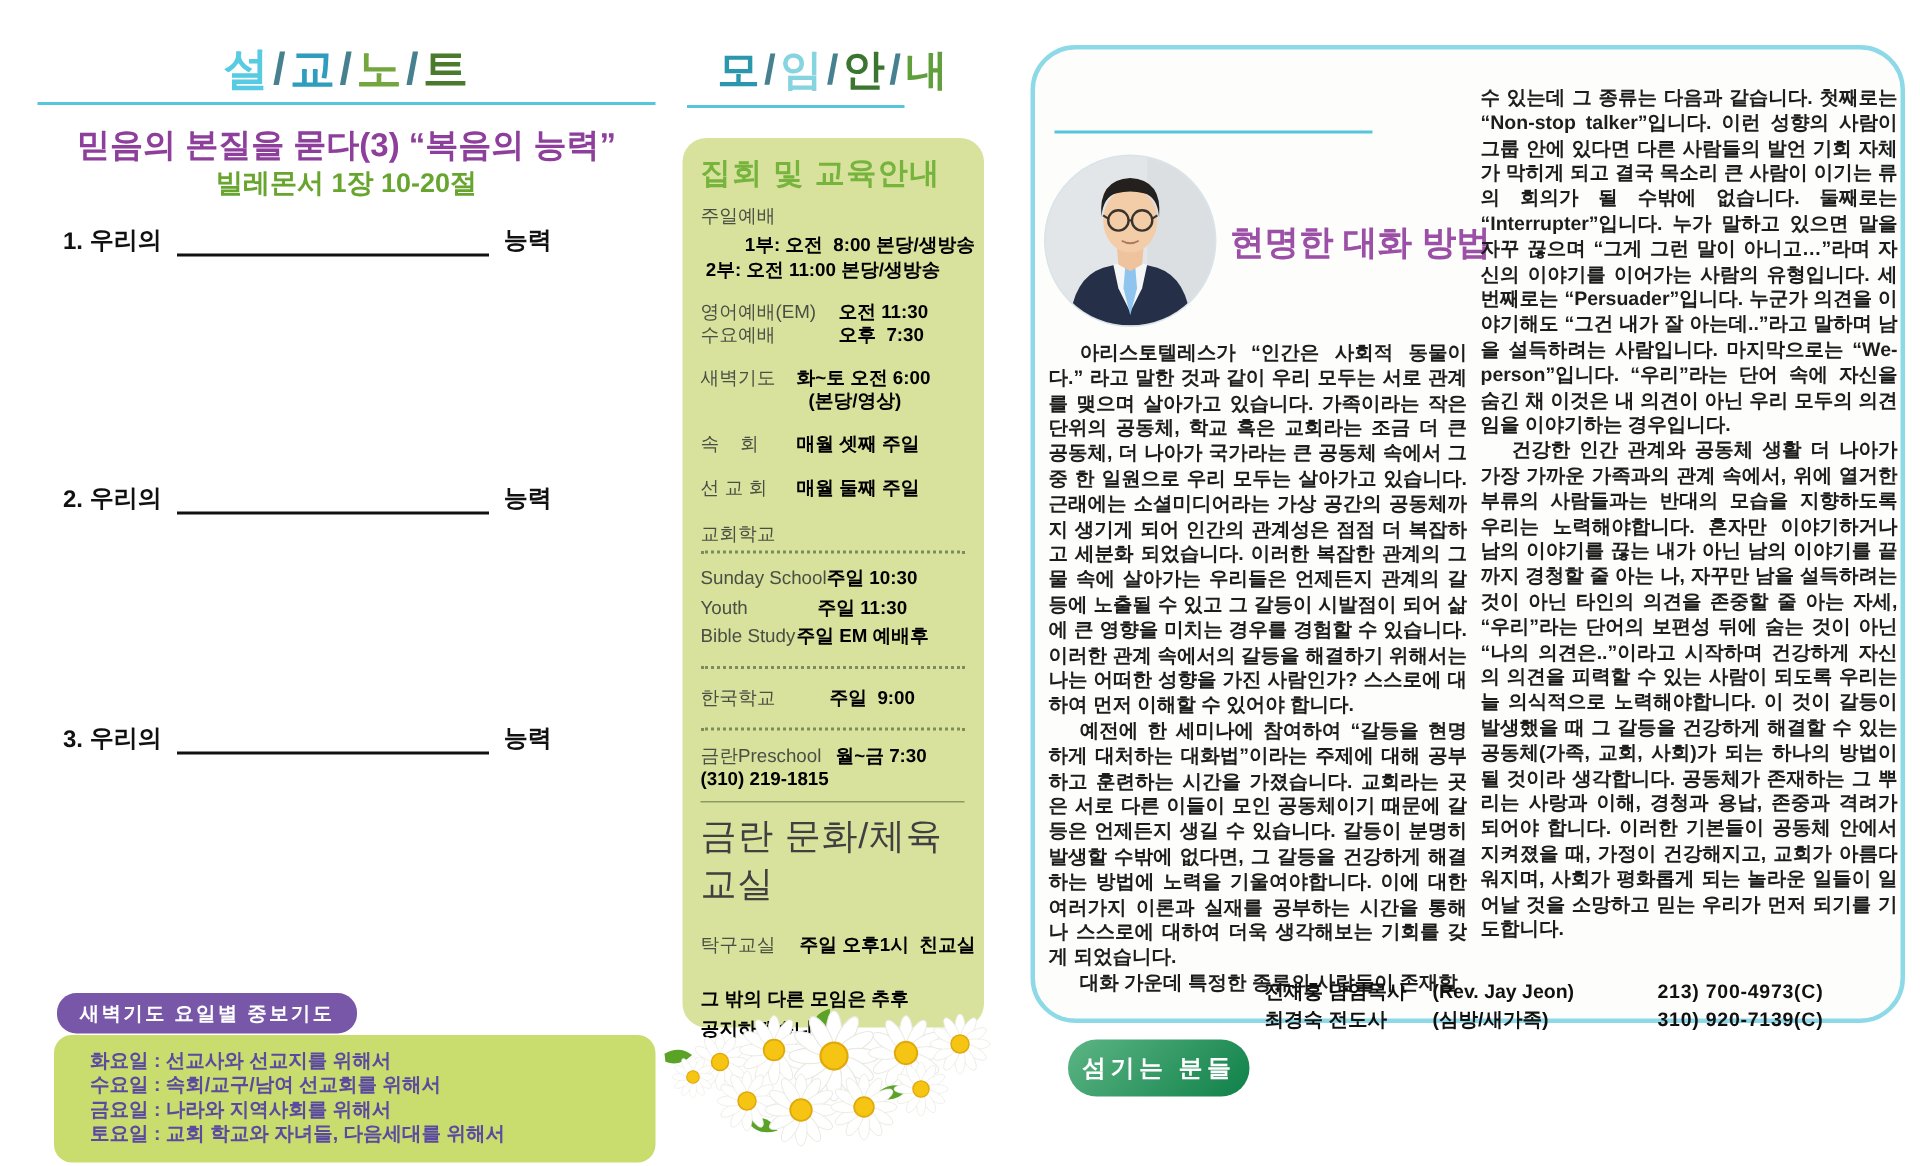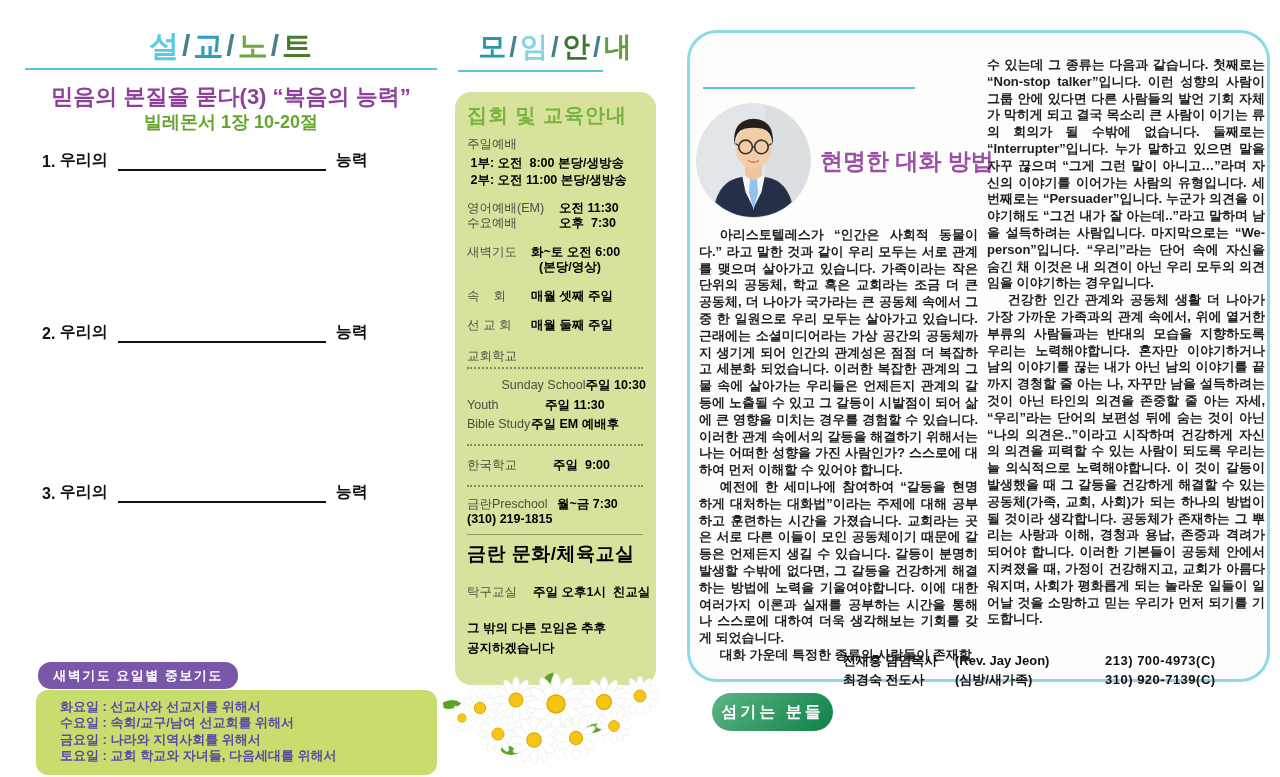--- a/index.html
+++ b/index.html
@@ -35,21 +35,21 @@
   .meet-panel { position:absolute; left:455px; top:92px; width:201px; height:593px;
                 background:#d8e29c; border-radius:16px; padding:8px 10px 0 12px; }
   .meet-title { color:#76b43e; font-size:20px; font-weight:bold; letter-spacing:1px; margin:2px 0 8px 0; }
   .m-row { display:flex; font-size:12.5px; line-height:15px; white-space:pre; }
   .m-label { color:#4a4f44; min-width:78px; font-weight:normal; }
   .m-label-en { color:#4a4f44; min-width:78px; }
   .m-val { color:#000; font-weight:bold; }
   .m-bold { color:#000; font-weight:bold; font-size:12.5px; white-space:pre; }
   .dotline { border-bottom:2px dotted #7d8c5a; width:176px; margin:3px 0 0 0; }
   .solidline { border-bottom:1px solid #8d9a60; width:176px; margin:8px 0 0 0; }
-  .culture-title { color:#000000; font-size:19px; font-weight:bold; letter-spacing:0.5px; }
+  .culture-title { color:#404040; font-size:24px; font-weight:normal; letter-spacing:0.5px; }
 
   .flowers { position:absolute; left:438px; top:662px; width:236px; height:115px; }
 
   
   .letter-panel { position:absolute; left:687px; top:30px; width:583px; height:652px;
                   border:3px solid #8ed9e8; border-radius:30px; background:#fdfefb; }
   .photo-wrap { position:absolute; left:696px; top:103px; width:115px; height:115px; border-radius:50%;
                 overflow:hidden; border:1px solid #d8e4ea; background:#dfe3e6; }
   .letter-title { position:absolute; left:820px; top:146px; color:#9c4fa6; font-size:23px; font-weight:bold; }
   .letter-col { position:absolute; font-size:13px; font-weight:bold; color:#1d1d1d;
@@ -110,21 +110,21 @@
 
   <div class="col-header" style="left:455px; top:28px; width:201px; text-align:center; font-size:28px;">
     <span class="hd-k1m">모</span><span class="hd-slash">/</span><span class="hd-k2m">임</span><span class="hd-slash">/</span><span class="hd-k3m">안</span><span class="hd-slash">/</span><span class="hd-k4m">내</span>
   </div>
   <div class="hd-rule" style="left:458px; top:70px; width:145px;"></div>
 
   <div class="meet-panel">
     <div class="meet-title">집회 및 교육안내</div>
 
     <div class="m-row" style="margin-top:6px;"><span class="m-label">주일예배</span></div>
-    <div class="m-bold" style="margin-top:3px;"> 1부: 오전  8:00 본당/생방송</div>
+    <div class="m-bold" style="margin-top:3px;margin-left:26px;"> 1부: 오전  8:00 본당/생방송</div>
     <div class="m-bold"> 2부: 오전 11:00 본당/생방송</div>
 
     <div class="m-row" style="margin-top:12px;">
       <span class="m-label" style="min-width:92px;">영어예배(EM)</span>
       <span class="m-val">오전 11:30</span>
     </div>
 
     <div class="m-row" style="">
       <span class="m-label" style="min-width:92px;">수요예배</span>
       <span class="m-val">오후  7:30</span>
@@ -142,21 +142,21 @@
     </div>
 
     <div class="m-row" style="margin-top:14px;">
       <span class="m-label" style="min-width:64px;">선 교 회</span>
       <span class="m-val">매월 둘째 주일</span>
     </div>
 
     <div class="m-row" style="margin-top:16px;"><span class="m-label">교회학교</span></div>
     <div class="dotline"></div>
 
-    <div class="m-row" style="margin-top:9px;justify-content:flex-end;">
+    <div class="m-row" style="margin-top:9px;">
       <span class="m-label-en">Sunday School</span>
       <span class="m-val">주일 10:30</span>
     </div>
     <div class="m-row" style="margin-top:5px;">
       <span class="m-label-en">Youth</span>
       <span class="m-val">주일 11:30</span>
     </div>
     <div class="m-row" style="margin-top:4px;">
       <span class="m-label-en" style="min-width:64px;">Bible Study</span>
       <span class="m-val">주일 EM 예배후</span>

